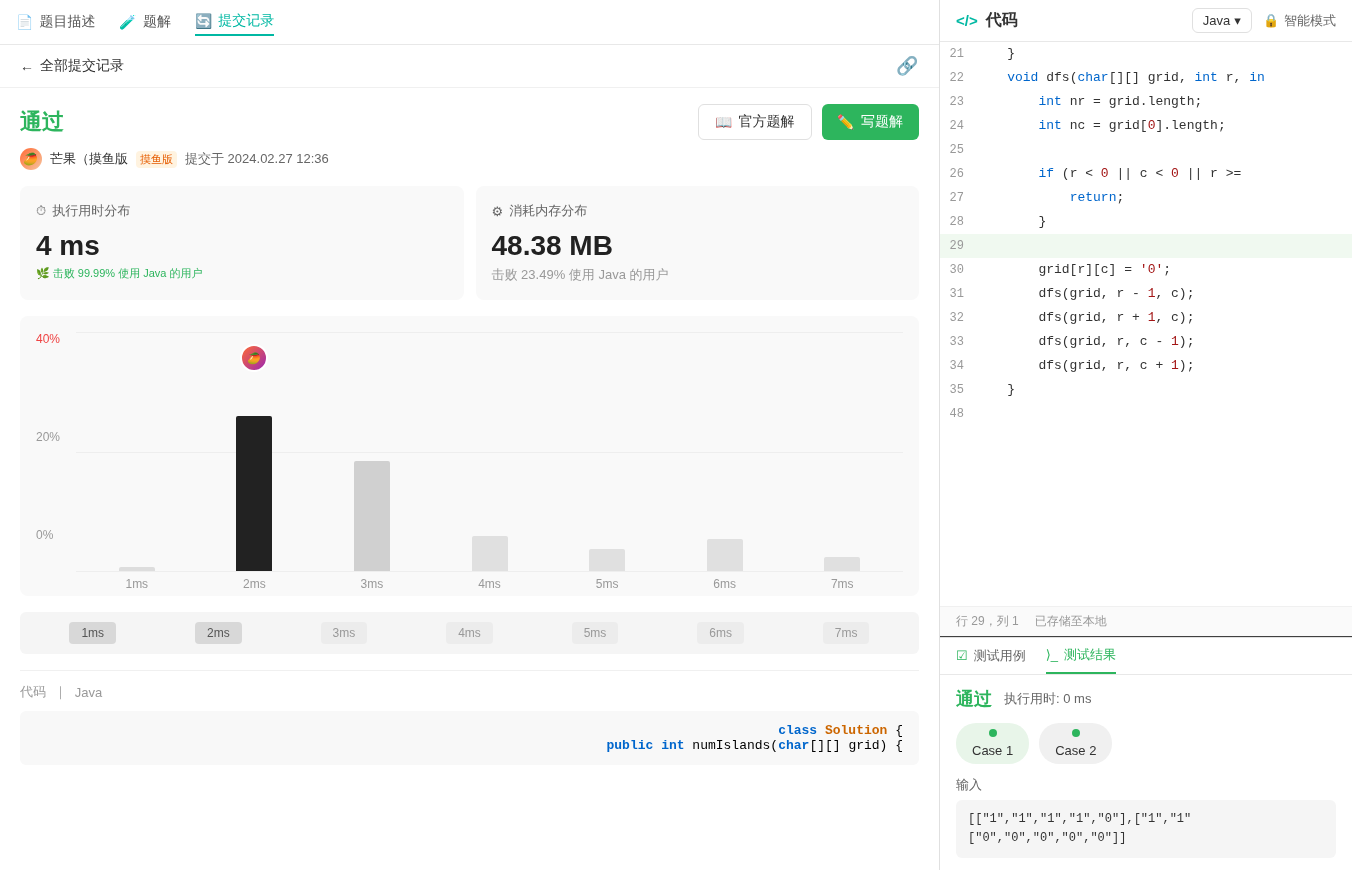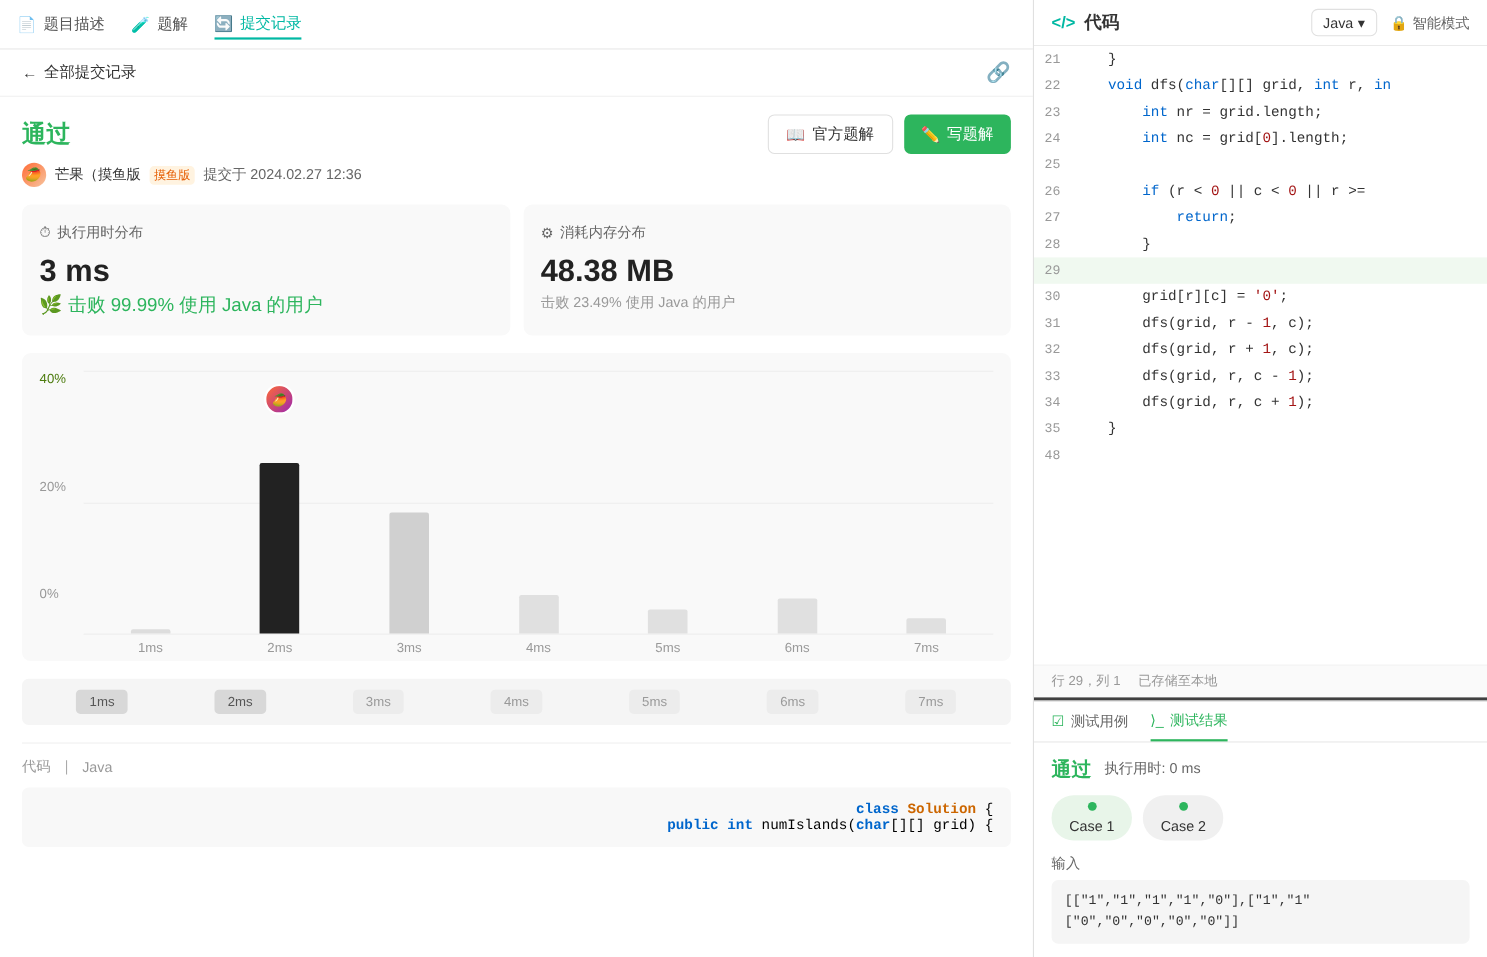--- a/index.html
+++ b/index.html
@@ -31,21 +31,21 @@
     .user-info { display: flex; align-items: center; gap: 8px; font-size: 13px; color: #666; margin-bottom: 16px; }
     .avatar { width: 22px; height: 22px; border-radius: 50%; background: linear-gradient(135deg, #ff6b35, #f7c59f); font-size: 12px; display: flex; align-items: center; justify-content: center; }
     .user-name { color: #333; font-weight: 500; text-align: center; }
     .badge { background: #fff3e0; color: #e65c00; border-radius: 4px; padding: 1px 4px; font-size: 11px; }
 
     
     .stats-grid { display: grid; grid-template-columns: 1fr 1fr; gap: 12px; margin-bottom: 16px; }
     .stat-card { background: #f9f9f9; border-radius: 8px; padding: 16px; }
     .stat-card-title { display: flex; align-items: center; gap: 6px; color: #666; font-size: 13px; margin-bottom: 10px; }
     .stat-value { font-size: 28px; font-weight: 600; color: #222; margin-bottom: 4px; }
-    .stat-sub { font-size: 17px; color: #2db55d; }
+    .stat-sub { font-size: 11px; color: #2db55d; }
     .stat-sub-gray { font-size: 13px; color: #999; }
 
     
     .chart-container { background: #f9f9f9; border-radius: 8px; padding: 16px 16px 0; margin-bottom: 16px; position: relative; height: 280px; }
 
     
     .scroll-nav { display: flex; justify-content: space-around; padding: 10px; background: #f5f5f5; border-radius: 6px; margin-bottom: 16px; }
     .scroll-nav-item { font-size: 12px; color: #999; background: #ececec; padding: 4px 12px; border-radius: 4px; text-align: center; }
     .scroll-nav-item.active-nav { background: #d8d8d8; color: #555; }
 
@@ -69,21 +69,21 @@
     
     .code-editor { flex: 1; overflow: hidden; position: relative; background: #fff; }
     .code-lines { font-family: 'Courier New', monospace; font-size: 13px; line-height: 24px; padding: 0; overflow: auto; height: 480px; }
     .code-line { display: flex; align-items: flex-start; }
     .line-num { width: 36px; text-align: right; color: #999; padding-right: 12px; font-size: 12px; flex-shrink: 0; line-height: 24px; padding-top: 0; }
     .line-content { flex: 1; white-space: pre; color: #333; font-size: 13px; }
     .highlighted-line { background: #f0f9f0; }
     .kw-blue { color: #0066cc; }
 
     
-    .status-bar { padding: 6px 16px; border-top: 1px solid #f0f0f0; border-bottom: 3px solid #404040; font-size: 12px; color: #999; display: flex; gap: 16px; background: #fafafa; }
+    .status-bar { padding: 6px 16px; border-top: 1px solid #f0f0f0; border-bottom: 1px solid #404040; font-size: 12px; color: #999; display: flex; gap: 16px; background: #fafafa; }
 
     
     .bottom-panel { background: #fff; border-top: 1px solid #e0e0e0; }
     .bottom-tabs { display: flex; padding: 8px 16px 0; gap: 20px; border-bottom: 1px solid #e8e8e8; }
     .bottom-tab { font-size: 13px; color: #666; padding-bottom: 8px; cursor: pointer; display: flex; align-items: center; gap: 6px; }
     .bottom-tab.active-tab { color: #2db55d; border-bottom: 2px solid #2db55d; font-weight: 500; }
 
     .result-area { padding: 12px 16px; }
     .result-status { display: flex; align-items: center; gap: 12px; margin-bottom: 12px; }
     .pass-text { color: #2db55d; font-size: 18px; font-weight: 600; }
@@ -147,41 +147,41 @@
       <span class="badge">摸鱼版</span>
       <span>提交于 2024.02.27 12:36</span>
     </div>
 
     <div class="stats-grid">
       <div class="stat-card">
         <div class="stat-card-title">
           <span>⏱</span>
           <span>执行用时分布</span>
         </div>
-        <div class="stat-value">3 ms</div>
+        <div class="stat-value">4 ms</div>
         <div class="stat-sub">
           <span>🌿</span>
           <span>击败 99.99% 使用 Java 的用户</span>
         </div>
       </div>
       <div class="stat-card">
         <div class="stat-card-title">
           <span>⚙</span>
           <span>消耗内存分布</span>
         </div>
         <div class="stat-value">48.38 MB</div>
         <div class="stat-sub-gray">击败 23.49% 使用 Java 的用户</div>
       </div>
     </div>
 
     <div class="chart-container">
       <div style="display:flex; height:240px; position:relative;">
 
         <div style="width:40px; display:flex; flex-direction:column; justify-content:space-between; padding-bottom:30px;">
-          <span style="font-size:12px;color:#4d7c0f;">40%</span>
+          <span style="font-size:12px;color:#ef4444;">40%</span>
           <span style="font-size:12px;color:#999;">20%</span>
           <span style="font-size:12px;color:#999;">0%</span>
         </div>
 
         <div style="flex:1; position:relative; border-bottom:1px solid #eee;">
 
           <div style="position:absolute;top:0;left:0;right:0;border-top:1px solid #eee;"></div>
           <div style="position:absolute;top:50%;left:0;right:0;border-top:1px solid #eee;"></div>
 
           <div style="display:flex; align-items:flex-end; height:100%; padding:0 10px; gap:16px;">

